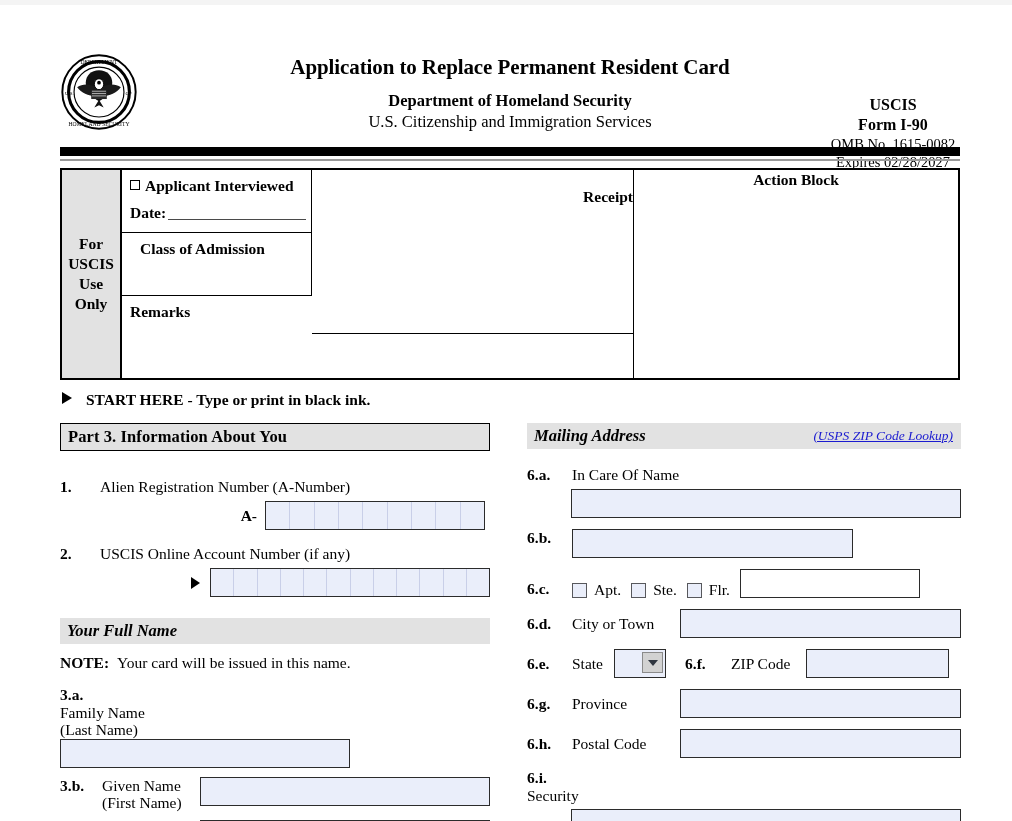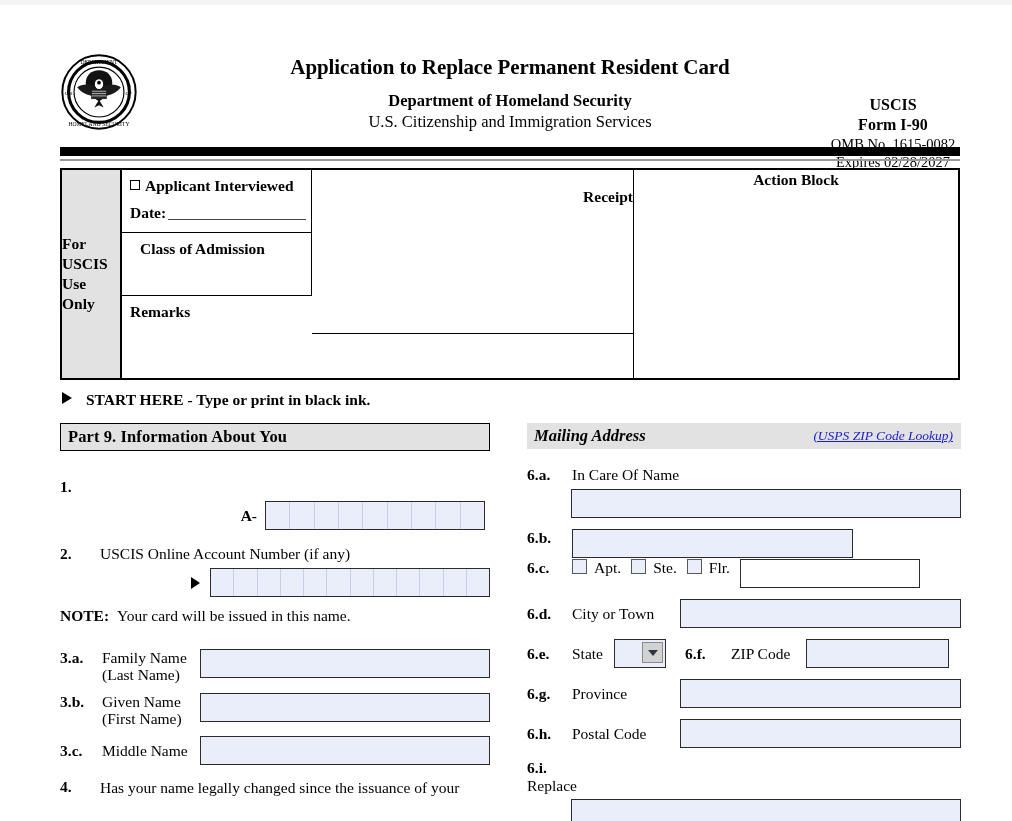--- a/index.html
+++ b/index.html
@@ -108,21 +108,21 @@
   .uscis-left {
     position: absolute;
     left: 0; top: 0;
     width: 60px; height: 100%;
     background: #e2e2e2;
     border-right: 2px solid #000000;
     box-sizing: border-box;
     display: flex;
     flex-direction: column;
     justify-content: center;
-    align-items: flex-start;
+    align-items: center;
     font-size: 15.5px;
     font-weight: bold;
     line-height: 1.3;
   }
   .cell {
     position: absolute;
     box-sizing: border-box;
   }
   .cell-interviewed {
     left: 60px; top: 0;
@@ -412,25 +412,26 @@
     </div>
   </div>
 
   <div class="start-here">
     <span class="tri-right"></span><span>START HERE - Type or print in black ink.</span>
   </div>
 
   <div class="col-left">
 
     <div class="part-header">
-      <span>Part 9.  Information About You</span>
+      <span>Part 3.  Information About You</span>
     </div>
 
     <div class="row" style="margin-top:27px;">
       <span class="num" style="width:40px;">1.</span>
+      <span class="lbl">Alien Registration Number (A-Number)</span>
     </div>
     <div class="row" style="margin-top:5px; align-items:center;">
       <span class="num" style="width:205px; text-align:right; padding-right:8px; box-sizing:border-box;">A-</span>
       <span class="comb" style="width:220px;">
         <i></i>
           <i></i>
           <i></i>
           <i></i>
           <i></i>
           <i></i>
@@ -456,27 +457,30 @@
           <i></i>
           <i></i>
           <i></i>
           <i></i>
           <i></i>
           <i></i>
           <i></i>
       </span>
     </div>
 
+    <div class="sec-header" style="width:430px; margin-top:21px;">
+      <span>Your Full Name</span>
+    </div>
 
     <div class="row" style="margin-top:10px;">
       <span class="num">NOTE:</span>
       <span class="lbl" style="margin-left:8px;">Your card will be issued in this name.</span>
     </div>
 
-    <div class="row" style="margin-top:24px;">
+    <div class="row" style="margin-top:14px;flex-direction:column;">
       <span class="num" style="width:42px;">3.a.</span>
       <span class="lbl" style="width:98px;">
         <span>Family Name</span><br>
         <span>(Last Name)</span>
       </span>
       <span class="field" style="width:290px;"></span>
     </div>
 
     <div class="row" style="margin-top:9px;">
       <span class="num" style="width:42px;">3.b.</span>
@@ -513,21 +517,21 @@
       <span class="num" style="width:45px;">6.a.</span>
       <span class="lbl">In Care Of Name</span>
     </div>
     <div class="field" style="width:390px; margin-left:44px; margin-top:5px;"></div>
 
     <div class="row" style="margin-top:11px;">
       <span class="num" style="width:45px;">6.b.</span>
       <span class="field" style="width:281px;"></span>
     </div>
 
-    <div class="row" style="margin-top:1px; align-items:flex-start;">
+    <div class="row" style="margin-top:11px; align-items:flex-end;">
       <span class="num" style="width:45px;">6.c.</span>
       <span class="cb"></span>
       <span class="lbl" style="margin:0 10px 0 7px;">Apt.</span>
       <span class="cb"></span>
       <span class="lbl" style="margin:0 10px 0 7px;">Ste.</span>
       <span class="cb"></span>
       <span class="lbl" style="margin:0 10px 0 7px;">Flr.</span>
       <span class="field-white" style="width:180px;"></span>
     </div>
 
@@ -557,18 +561,18 @@
     </div>
 
     <div class="row" style="margin-top:11px; align-items:center;">
       <span class="num" style="width:45px;">6.h.</span>
       <span class="lbl" style="width:108px;">Postal Code</span>
       <span class="field" style="width:281px;"></span>
     </div>
 
     <div class="row" style="margin-top:11px;flex-direction:column;">
       <span class="num" style="width:45px;">6.i.</span>
-      <span class="lbl">Replace</span>
+      <span class="lbl">Security</span>
     </div>
     <div class="field" style="width:390px; margin-left:44px; margin-top:5px;"></div>
   </div>
 
 </div>
 
 </body></html>

